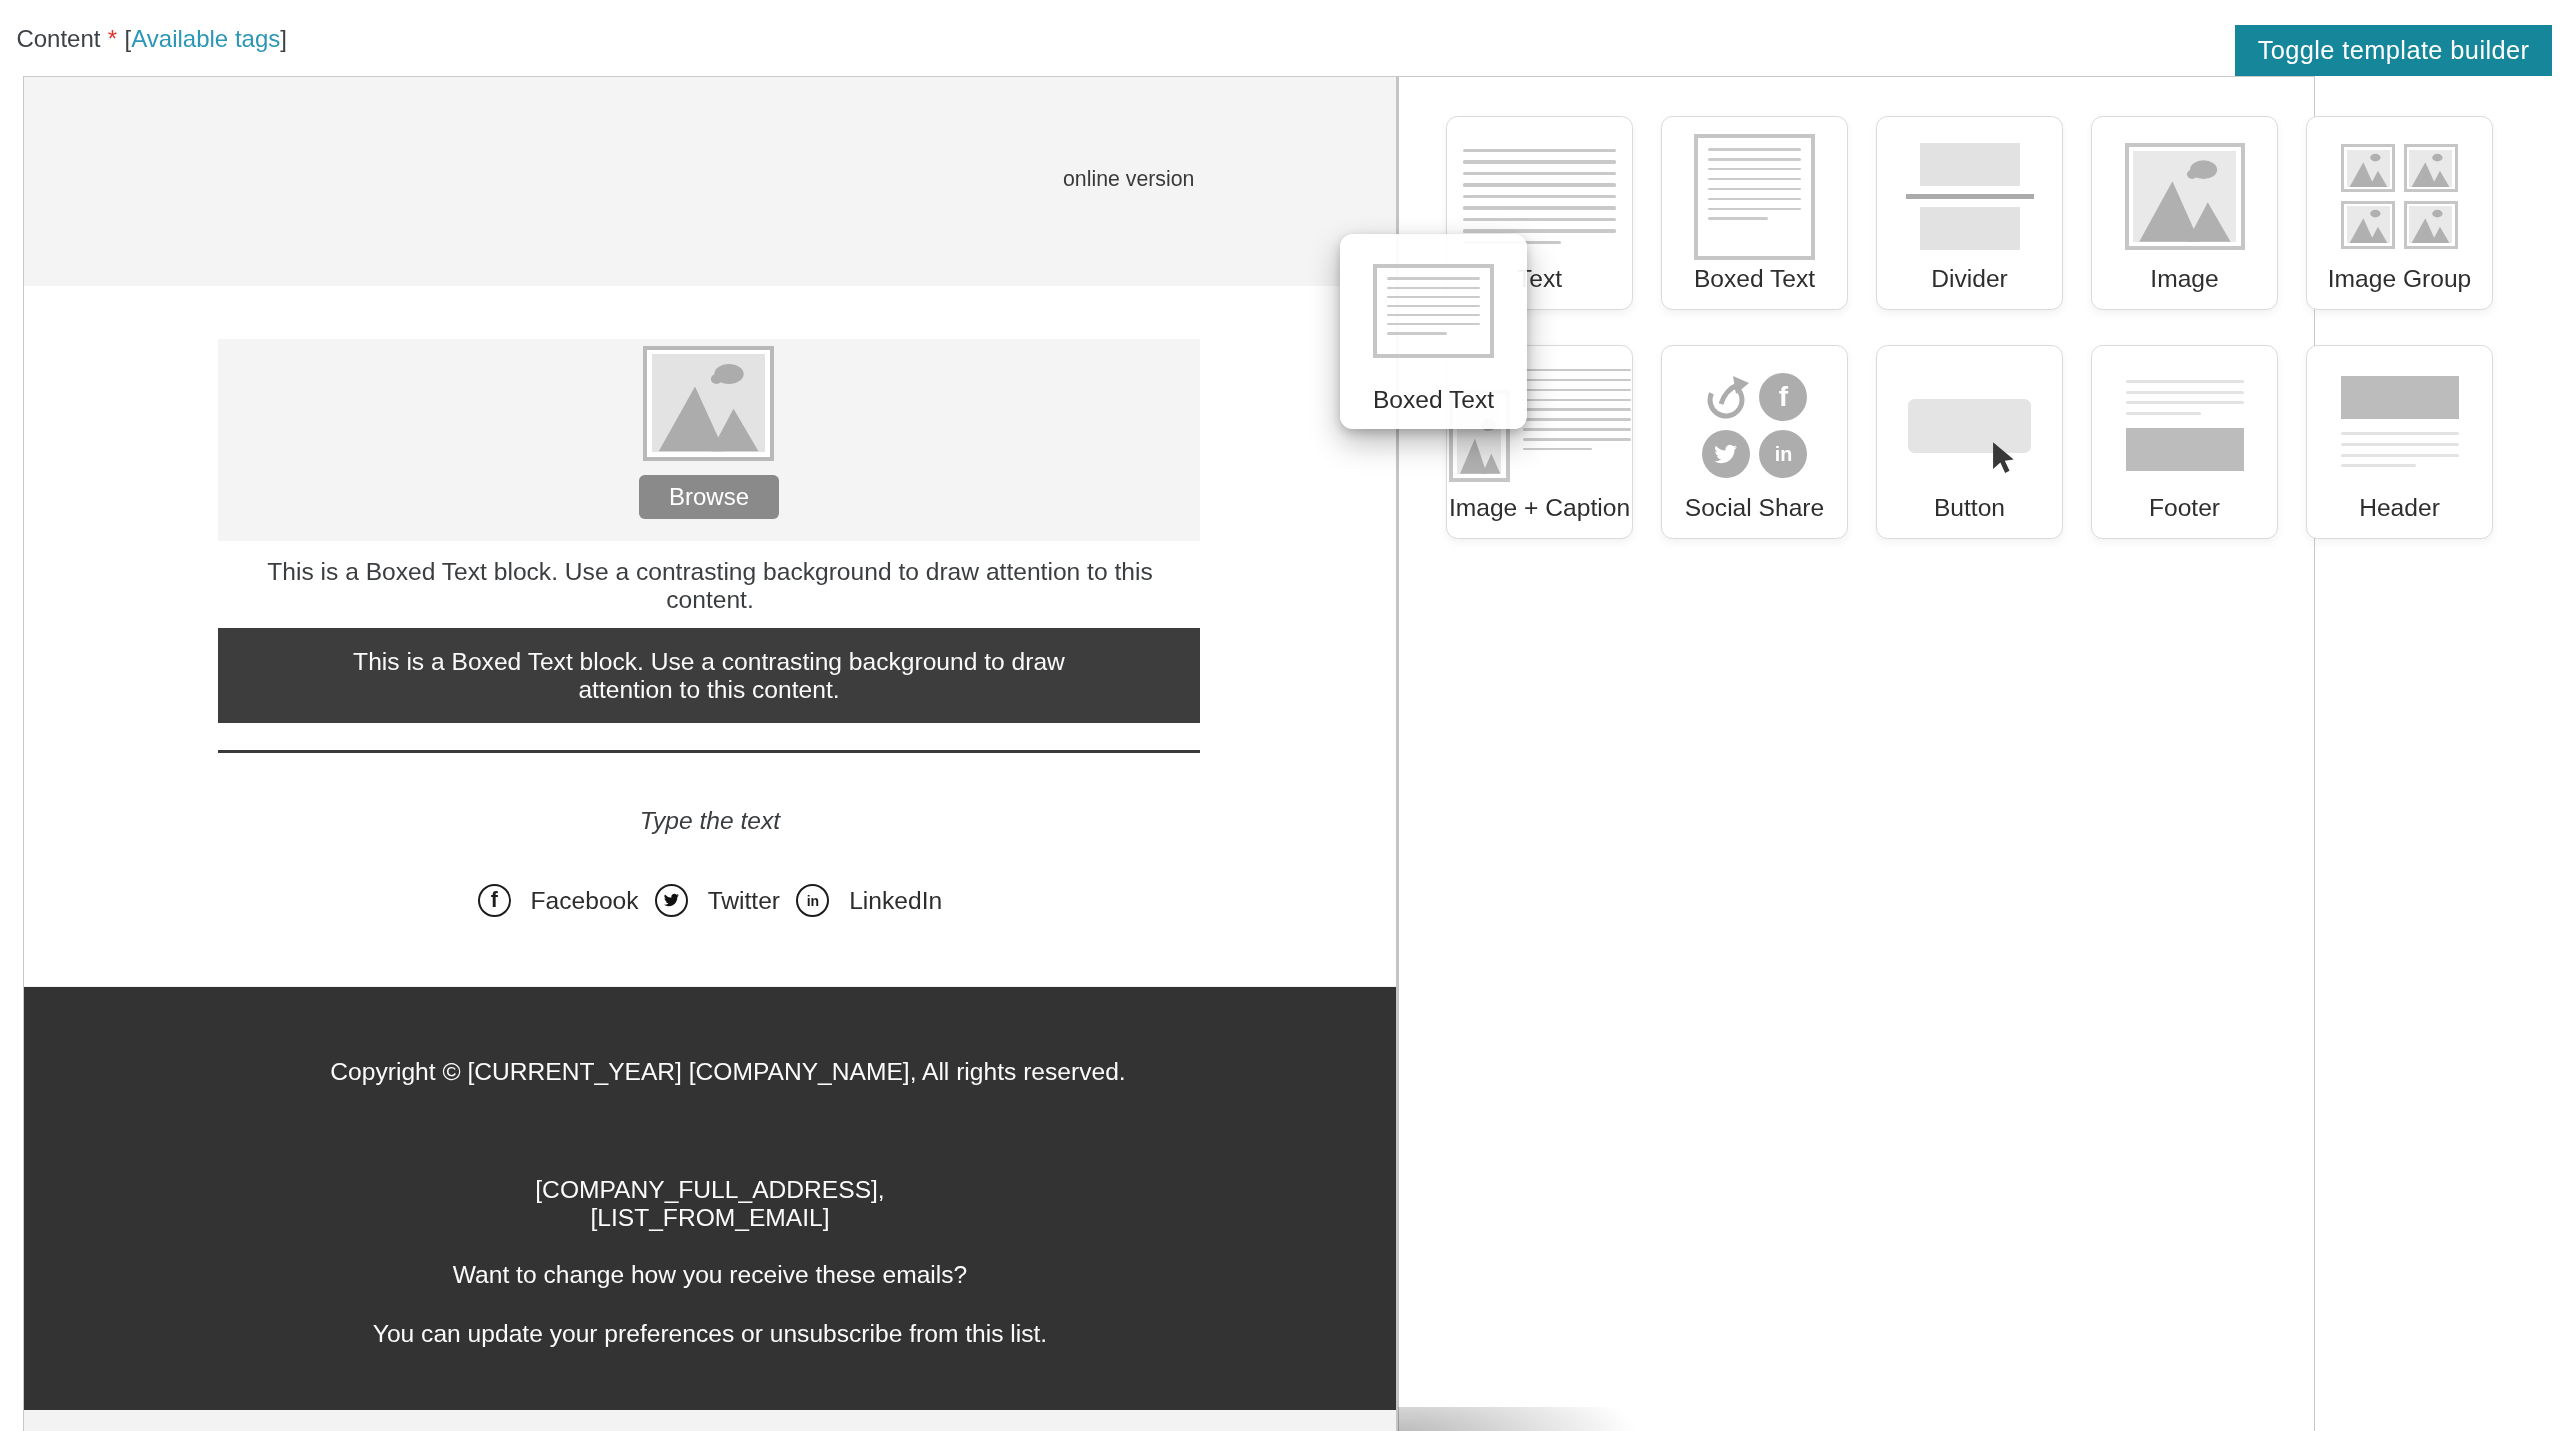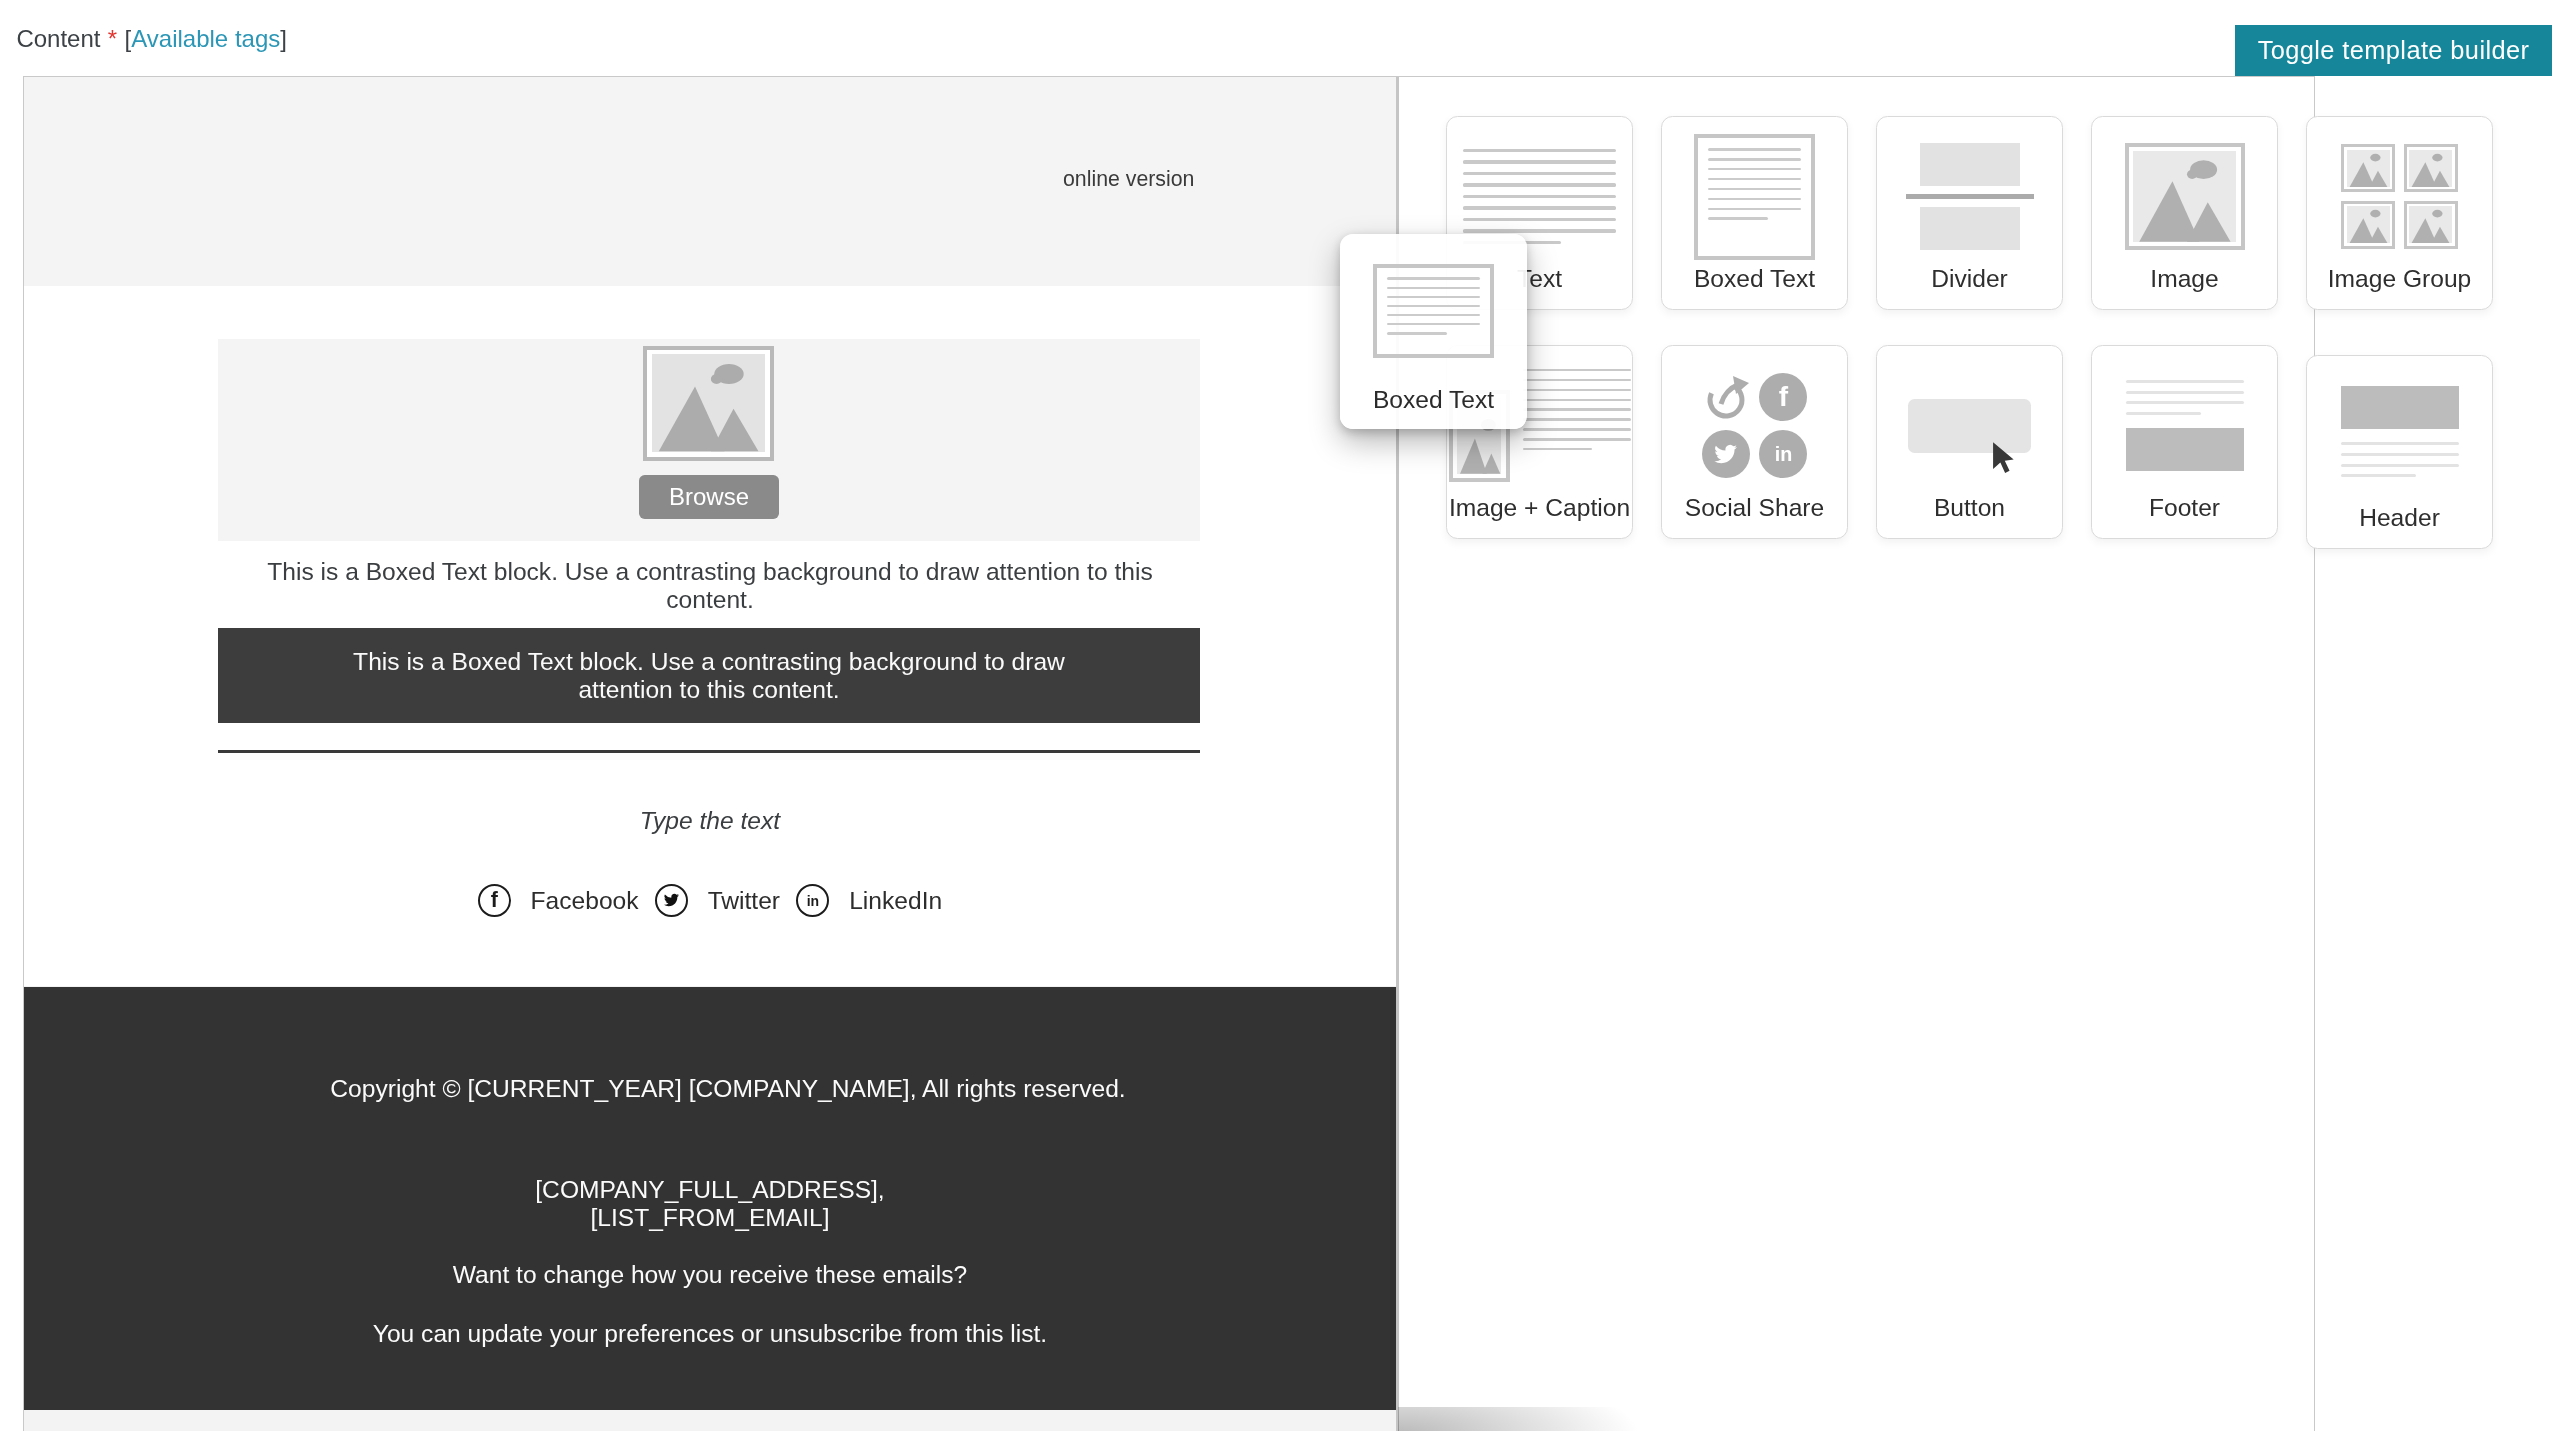--- a/index.html
+++ b/index.html
@@ -62,21 +62,21 @@
     width:33px; height:33px; border:2.5px solid #1c1c1c; border-radius:50%;
     display:flex; align-items:center; justify-content:center; color:#1c1c1c;
     font-weight:bold; flex:0 0 auto;
   }
   .s-circle.fb { font-size:21.3px; }
   .s-circle.li { font-size:14px; letter-spacing:0; }
   .social-item .s-label { font-size:24.6px; color:#2d2d2d; }
 
   .email-footer { position:absolute; left:0; top:910px; width:100%; height:423px; background:#333333; color:#fbfbfb; font-size:24.6px; }
   .email-footer div { position:absolute; width:100%; text-align:center; line-height:28px; }
-  .f-copy   { top:88px;padding-left:36px; }
+  .f-copy   { top:71px;padding-left:36px; }
   .f-mail   { top:130px; font-weight:bold; }
   .f-addr   { top:189px; }
   .f-change { top:274px; }
   .f-update { top:333px; }
 
   
   .block-card {
     position:absolute; width:187px; height:194px; background:#ffffff;
     border:1.6px solid #dadada; border-radius:11.5px; cursor:pointer;
     box-shadow:0 3.3px 8.2px rgba(0,0,0,0.05);
@@ -390,21 +390,21 @@
             <i></i>
             <i></i>
             <i class="short"></i>
           </div>
         <div class="blk-rect"></div>
       </div>
     </div>
     <div class="card-label">Footer</div>
   </div>
 
-  <div class="block-card" style="left:2282px; top:278px;padding-left:22px;">
+  <div class="block-card" style="left:2282px; top:268px;padding-left:22px;">
     <div class="icon-zone">
       <div class="icon-headerblk">
         <div class="blk-rect"></div>
         <div class="hlines">
             <i></i>
             <i></i>
             <i></i>
             <i class="short"></i>
           </div>
       </div>

